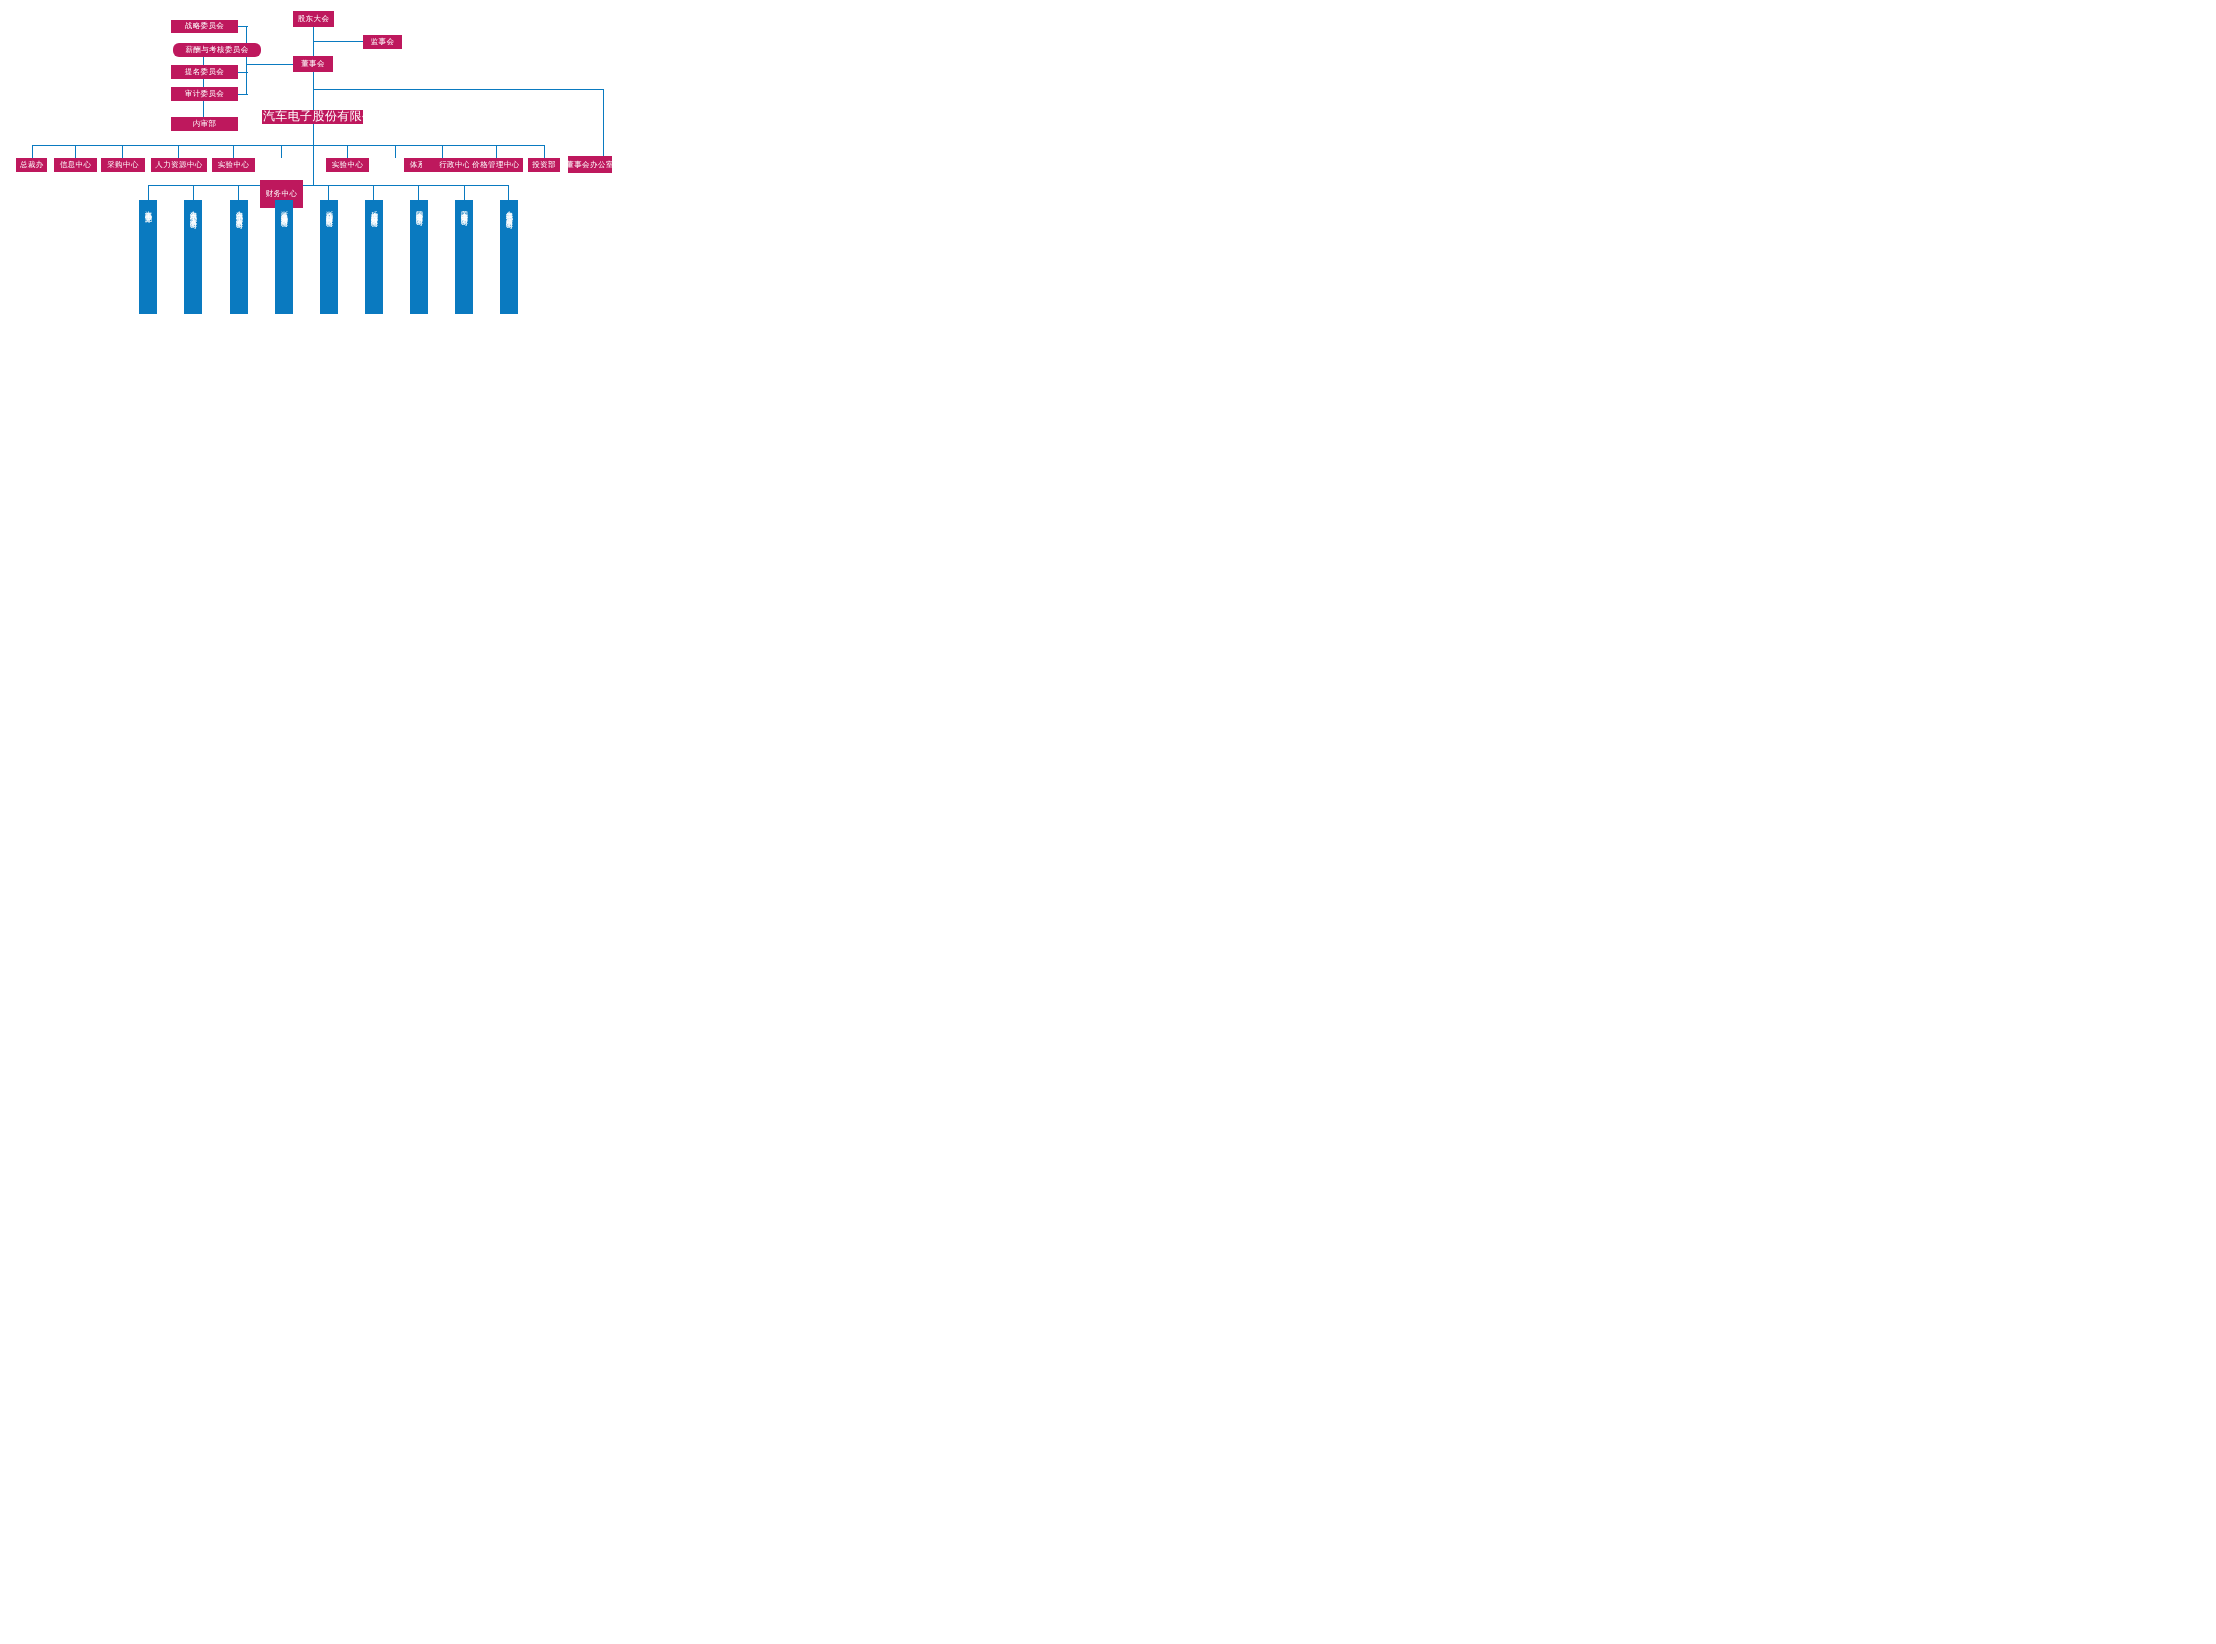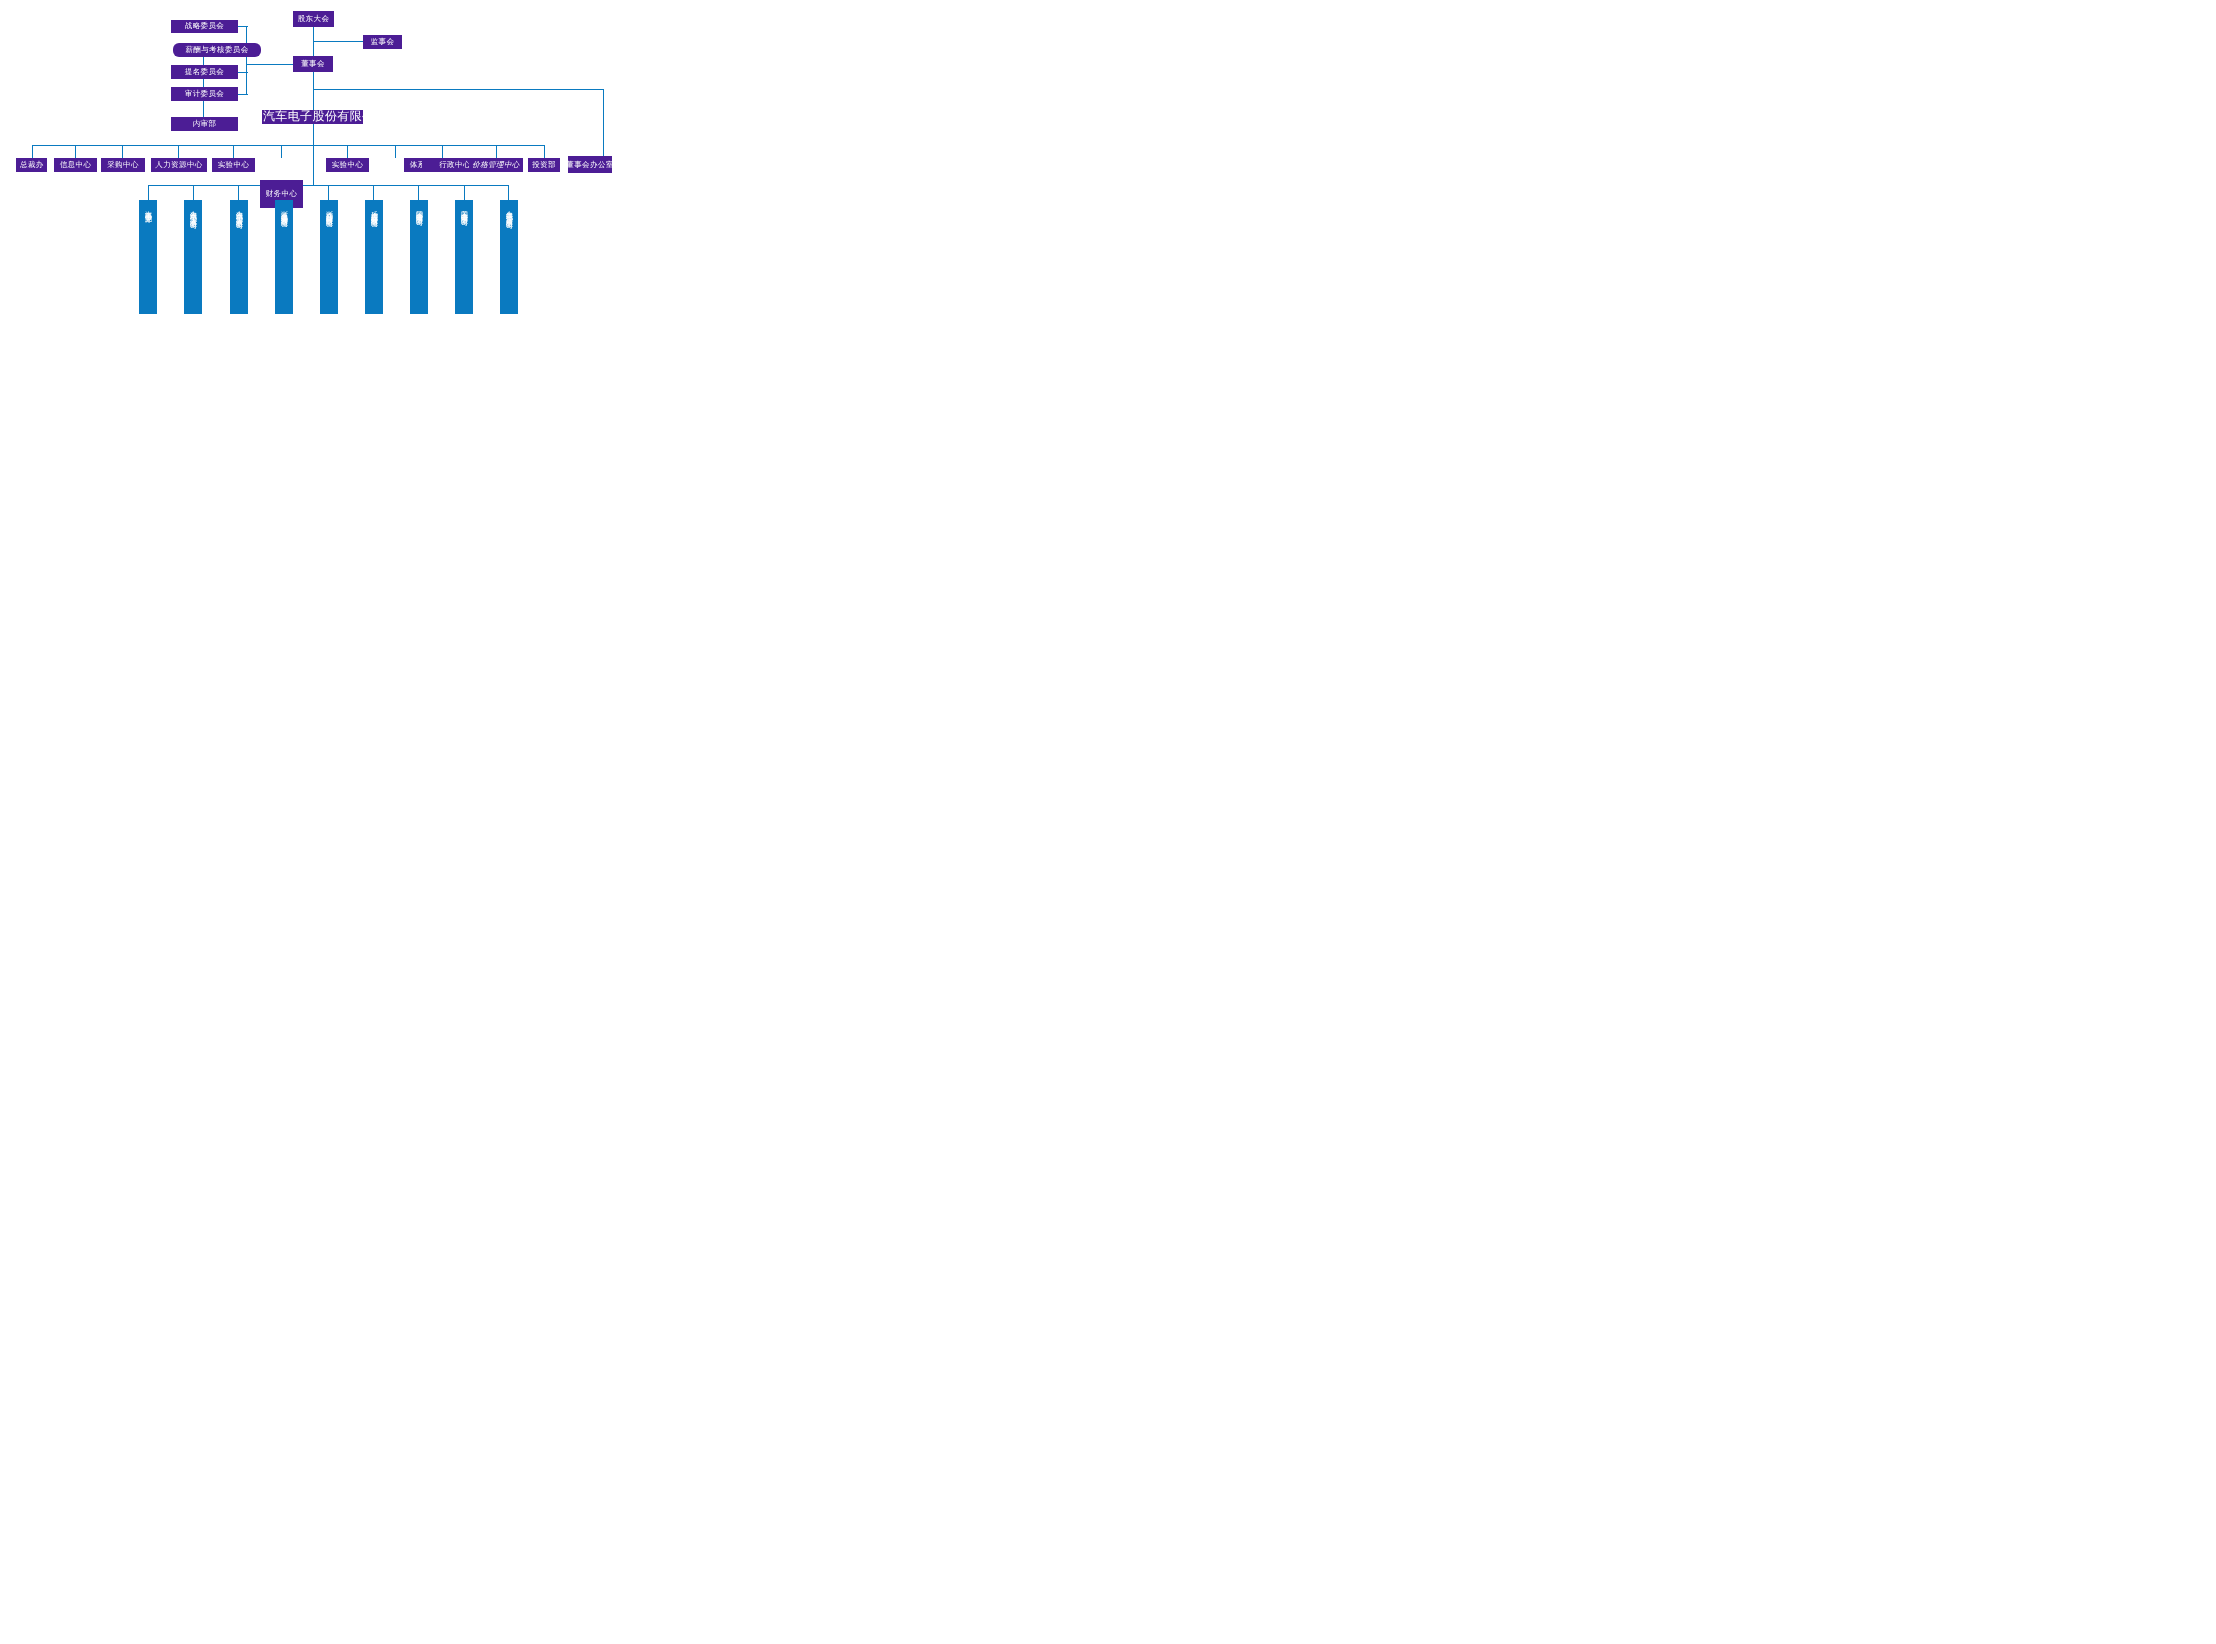--- a/index.html
+++ b/index.html
@@ -5,21 +5,21 @@
   html,body{margin:0;padding:0;background:#ffffff;}
   #stage{
     position:relative;
     width:647px;height:329px;
     background:#ffffff;
     font-family:"Liberation Sans","DejaVu Sans",sans-serif;
     overflow:hidden;
   }
   .box{
     position:absolute;
-    background:#4c1d95;
+    background:#be185d;
     color:#ffffff;
     display:flex;
     align-items:center;
     justify-content:center;
     font-size:7.5px;
     white-space:nowrap;
     letter-spacing:0.4px;
   }
   .box.parent{font-size:12px;}
   .line{position:absolute;background:#0a7ac0;}
@@ -101,21 +101,21 @@
 
   <div class="box" style="left:16.4px;top:158px;width:31px;height:14px;">总裁办</div>
   <div class="box" style="left:54px;top:158px;width:43px;height:14px;">信息中心</div>
   <div class="box" style="left:101px;top:158px;width:44px;height:14px;">采购中心</div>
   <div class="box" style="left:151px;top:158px;width:56px;height:14px;">人力资源中心</div>
   <div class="box" style="left:212px;top:158px;width:43px;height:14px;">实验中心</div>
   <div class="box" style="left:260px;top:144px;width:43px;height:28px;margin-top:36px;">财务中心</div>
   <div class="box" style="left:326px;top:158px;width:43px;height:14px;">实验中心</div>
   <div class="box" style="left:374px;top:158px;width:43px;height:14px;margin-left:30px;">体系中心</div>
   <div class="box" style="left:422px;top:158px;width:42px;height:14px;padding-left:12px;">行政中心</div>
-  <div class="box" style="left:469px;top:158px;width:54px;height:14px;font-style:italic;">价格管理中心</div>
+  <div class="box" style="left:469px;top:158px;width:54px;height:14px;">价格管理中心</div>
   <div class="box" style="left:528px;top:158px;width:32px;height:14px;">投资部</div>
   <div class="box" style="left:568px;top:156px;width:44px;height:17.3px;">董事会办公室</div>
 
   <div class="sub" style="left:139px;top:200px;width:18px;height:114px;">
       <span>汽车电子事业部</span>
     </div>
   <div class="sub" style="left:184px;top:200px;width:18px;height:114px;">
       <span>合兴汽车电子（太仓）有限公司</span>
     </div>
   <div class="sub" style="left:230px;top:200px;width:18px;height:114px;">

